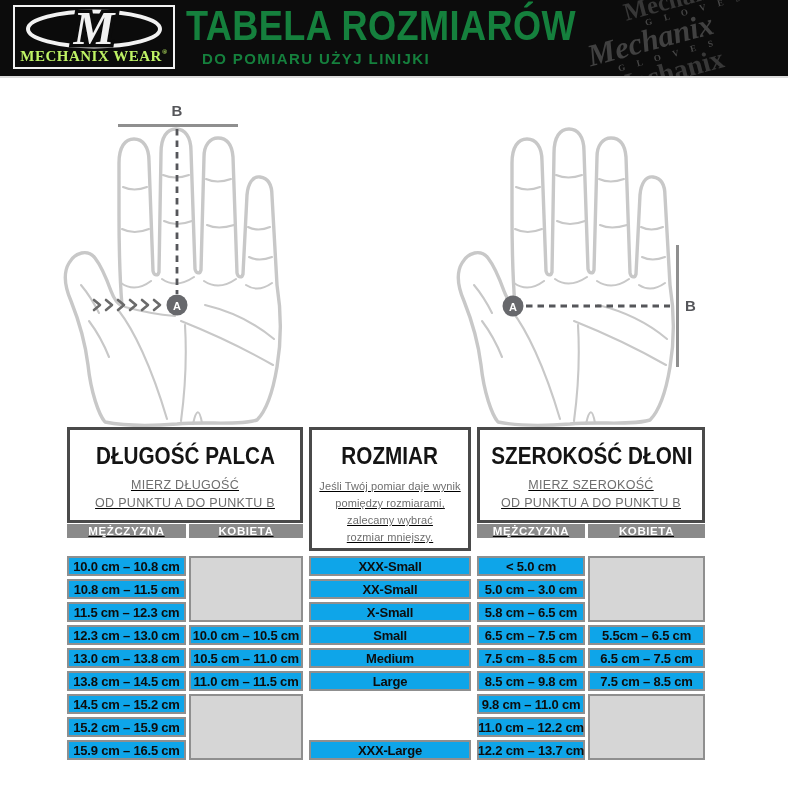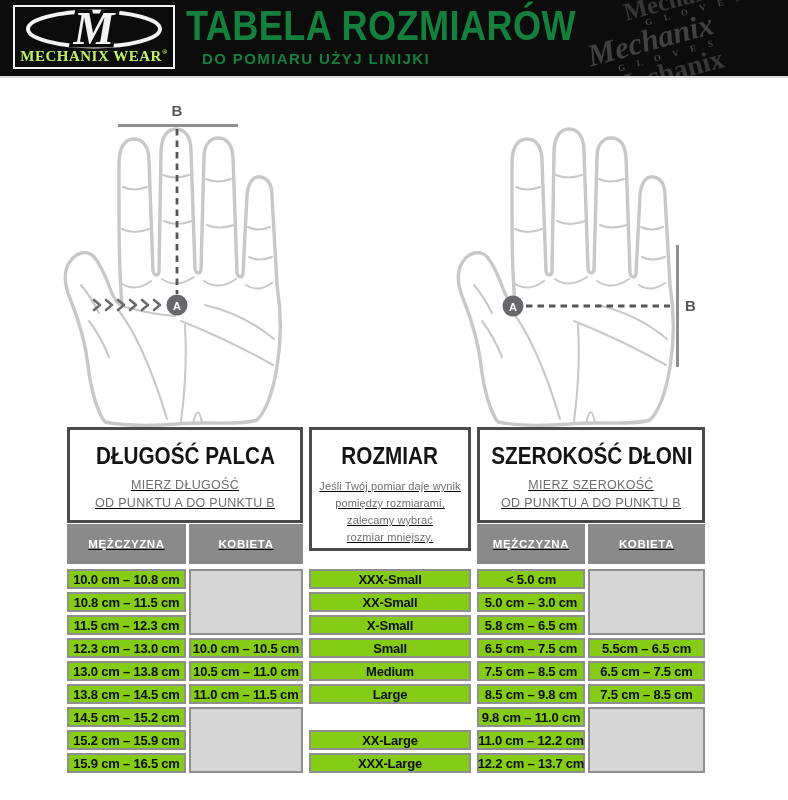--- a/index.html
+++ b/index.html
@@ -59,34 +59,34 @@
   .head-title{
     margin:13px 0 0;font-size:23px;font-weight:800;color:#141414;white-space:nowrap;
     display:inline-block;transform:scaleX(0.9);transform-origin:center top;letter-spacing:0px;
   }
   .head-sub{
     margin:6px 0 0;font-size:12.5px;color:#6e6e6e;line-height:1.45;letter-spacing:0.3px;
   }
   .size-note{
     margin:8px 0 0;font-size:11px;color:#6e6e6e;line-height:1.55;letter-spacing:0.1px;white-space:nowrap;
   }
-  .gender-bar{display:flex;gap:3px;margin-top:1px;height:40px;}
+  .gender-bar{display:flex;gap:3px;margin-top:1px;height:14px;}
   .gender-bar .gcell{
     background:#8a8a8a;color:#ffffff;font-size:11.5px;font-weight:bold;letter-spacing:0.6px;
     display:flex;align-items:center;justify-content:center;
   }
   .sec-left .g1{width:119px;} .sec-left .g2{width:114px;}
   .sec-right .g1{width:108px;} .sec-right .g2{width:117px;}
   .rows-grid{
     margin-top:5px;display:grid;
     grid-template-columns:119px 3px 114px 6px 162px 6px 108px 3px 117px;
     grid-auto-rows:20px;row-gap:3px;
   }
   .cell{
-    box-sizing:border-box;border:2px solid #8f8f8f;background:#84cc16;
+    box-sizing:border-box;border:2px solid #8f8f8f;background:#0ea5e9;
     display:flex;align-items:center;justify-content:center;
     font-size:13px;font-weight:bold;color:#0d0d0d;letter-spacing:-0.2px;white-space:nowrap;
   }
   .cell.empty{background:#d6d6d6;}
   .c1{grid-column:1;} .c2{grid-column:3;} .c3{grid-column:5;} .c4{grid-column:7;} .c5{grid-column:9;}
 </style>
 </head>
 <body>
 
 <div class="header">
@@ -290,21 +290,20 @@
     <div class="cell c2" style="grid-row:5">10.5 cm – 11.0 cm</div>
     <div class="cell c2" style="grid-row:6">11.0 cm – 11.5 cm</div>
     <div class="cell c2 empty" style="grid-row:7 / span 3"></div>
 
     <div class="cell c3" style="grid-row:1">XXX-Small</div>
     <div class="cell c3" style="grid-row:2">XX-Small</div>
     <div class="cell c3" style="grid-row:3">X-Small</div>
     <div class="cell c3" style="grid-row:4">Small</div>
     <div class="cell c3" style="grid-row:5">Medium</div>
     <div class="cell c3" style="grid-row:6">Large</div>
-    <div class="cell c3" style="grid-row:8">XX-Large</div>
     <div class="cell c3" style="grid-row:9">XXX-Large</div>
 
     <div class="cell c4" style="grid-row:1">&lt; 5.0 cm</div>
     <div class="cell c4" style="grid-row:2">5.0 cm – 3.0 cm</div>
     <div class="cell c4" style="grid-row:3">5.8 cm – 6.5 cm</div>
     <div class="cell c4" style="grid-row:4">6.5 cm – 7.5 cm</div>
     <div class="cell c4" style="grid-row:5">7.5 cm – 8.5 cm</div>
     <div class="cell c4" style="grid-row:6">8.5 cm – 9.8 cm</div>
     <div class="cell c4" style="grid-row:7">9.8 cm – 11.0 cm</div>
     <div class="cell c4" style="grid-row:8">11.0 cm – 12.2 cm</div>

